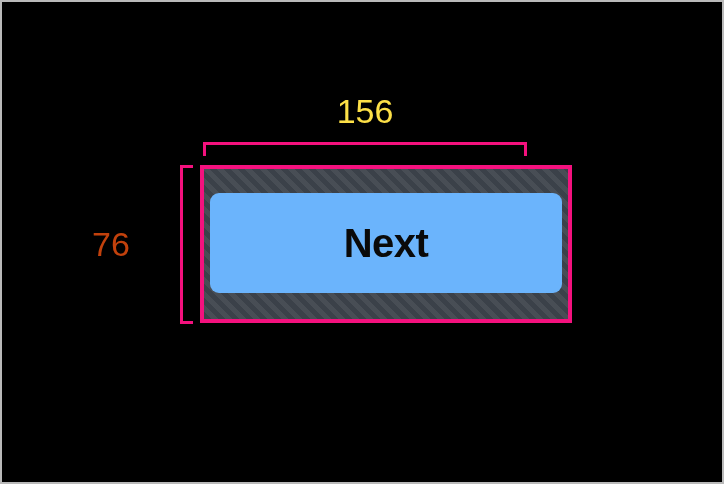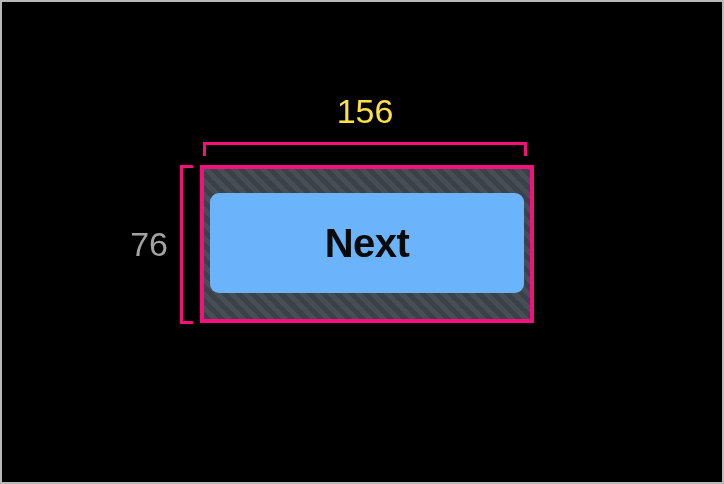--- a/index.html
+++ b/index.html
@@ -19,21 +19,21 @@
     font-family: "Liberation Sans", sans-serif;
     -webkit-font-smoothing: antialiased;
   }
 
   
 
   .element-box {
     position: absolute;
     left: 198px;
     top: 163px;
-    width: 334px;
+    width: 372px;
     height: 158px;
     box-sizing: border-box;
     border: 4px solid #f4117e;
     background-color: #3b4149;
     background-image: repeating-linear-gradient(
         45deg,
         rgba(255,255,255,0.00) 0px,
         rgba(255,255,255,0.00) 5px,
         rgba(255,255,255,0.065) 5px,
         rgba(255,255,255,0.065) 10px
@@ -101,22 +101,21 @@
     border-left: 3px solid #f4117e;
     border-top: 3px solid #f4117e;
     border-bottom: 3px solid #f4117e;
   }
 
   .dim-height-value {
     position: absolute;
     left: 90px;
     top: 225px;
     width: 76px;
-    text-align: right;
-    color: #a3a3a3;
+    color: #c2410c;
     font-size: 34px;
     line-height: 1;
     font-family: "Liberation Sans", sans-serif;
   }
 </style>
 </head>
 <body>
 
 <div id="screenshot">
 

